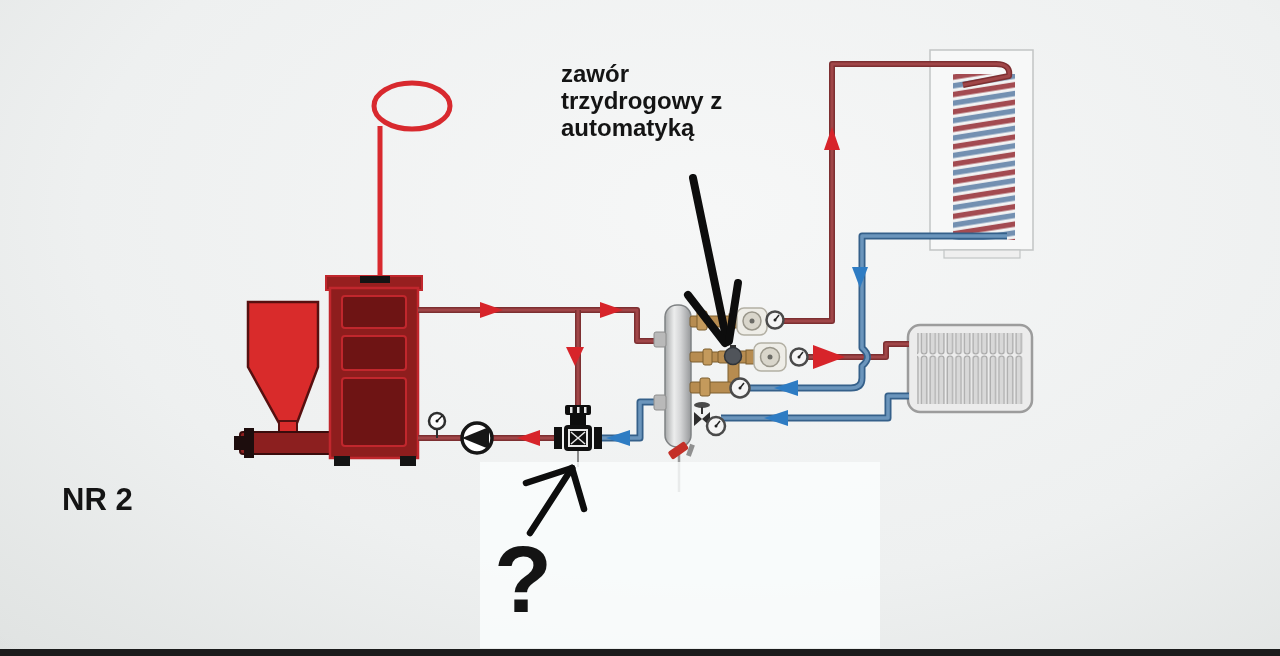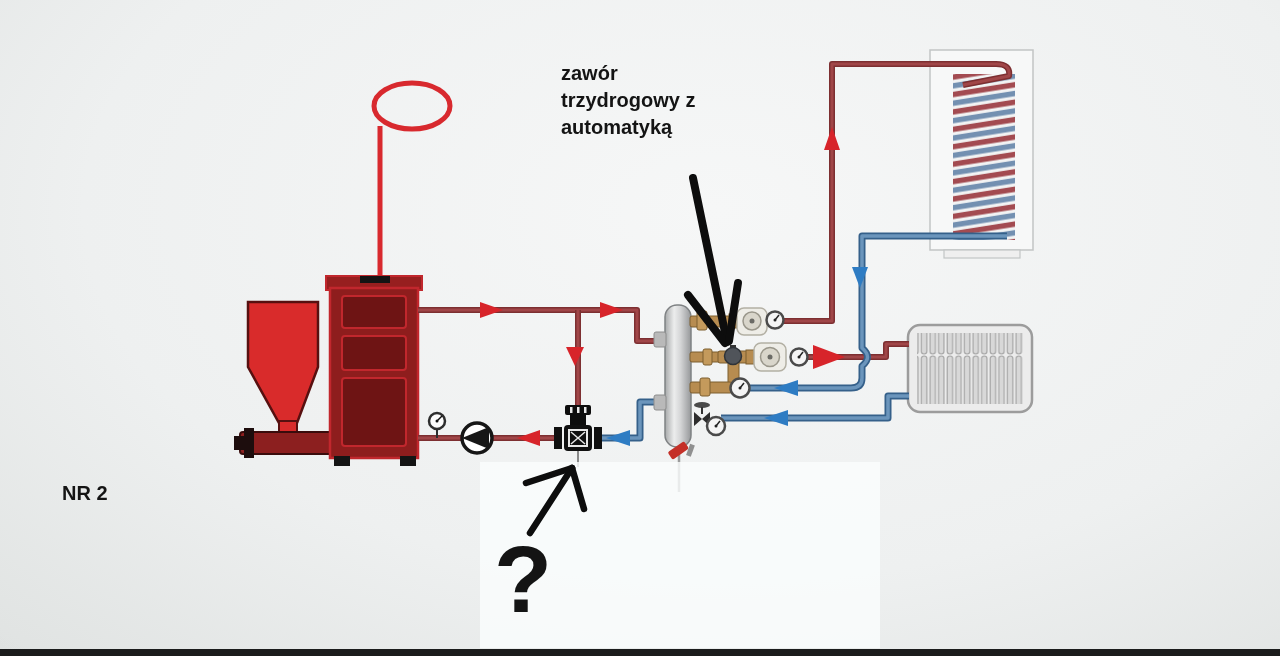--- a/index.html
+++ b/index.html
@@ -4,22 +4,22 @@
 <style>
   html,body{margin:0;padding:0;}
   .stage{position:relative;width:1280px;height:656px;overflow:hidden;
     background:radial-gradient(130% 150% at 56% 32%, #f6f7f7 0%, #eef0f0 38%, #e0e3e2 62%, #cdd1d0 88%, #c2c6c5 100%);
     font-family:"Liberation Sans",sans-serif;}
   .layer{position:absolute;left:0;top:0;}
   .whitebox{position:absolute;left:480px;top:462px;width:400px;height:186px;
     background:rgba(250,252,252,0.82);z-index:20;}
   .overlay{z-index:30;}
   .lbl{position:absolute;color:#141414;font-weight:bold;z-index:60;}
-  .valve-note{left:561px;top:60px;width:180px;font-size:20px;line-height:27px;white-space:pre-line;}
-  .nr{left:62px;top:482px;font-size:20px;}
+  .valve-note{left:561px;top:60px;width:180px;font-size:24px;line-height:27px;white-space:pre-line;}
+  .nr{left:62px;top:482px;font-size:31px;}
   .q{left:494px;top:532px;font-size:95px;line-height:1;}
   .bottombar{position:absolute;left:0;bottom:0;width:100%;height:7px;background:#1b1c1c;z-index:70;}
   .vignette{position:absolute;left:0;top:0;width:100%;height:100%;z-index:40;pointer-events:none;
     background:radial-gradient(135% 140% at 55% 38%, rgba(0,0,0,0) 58%, rgba(55,60,59,0.16) 100%);}
 </style>
 </head>
 <body>
 
 <div class="stage">
 

